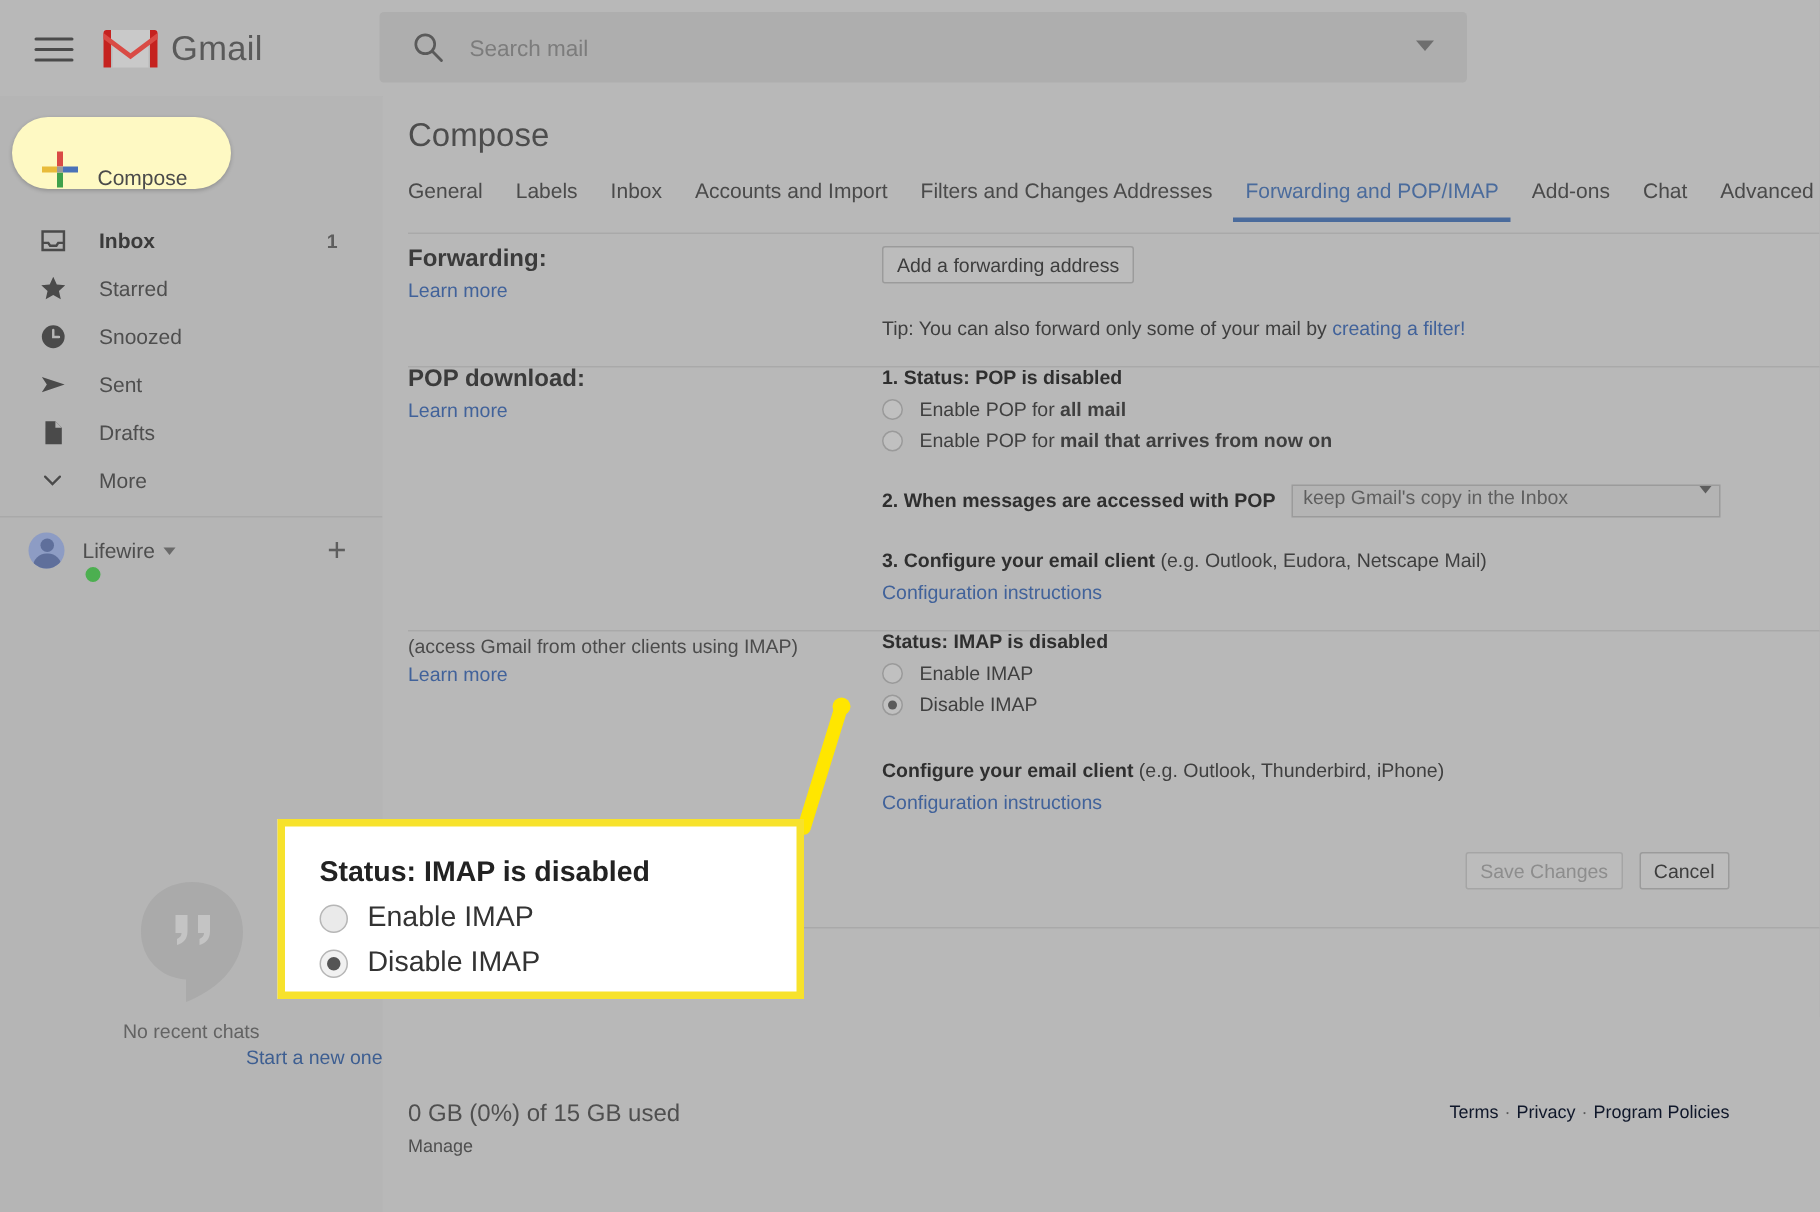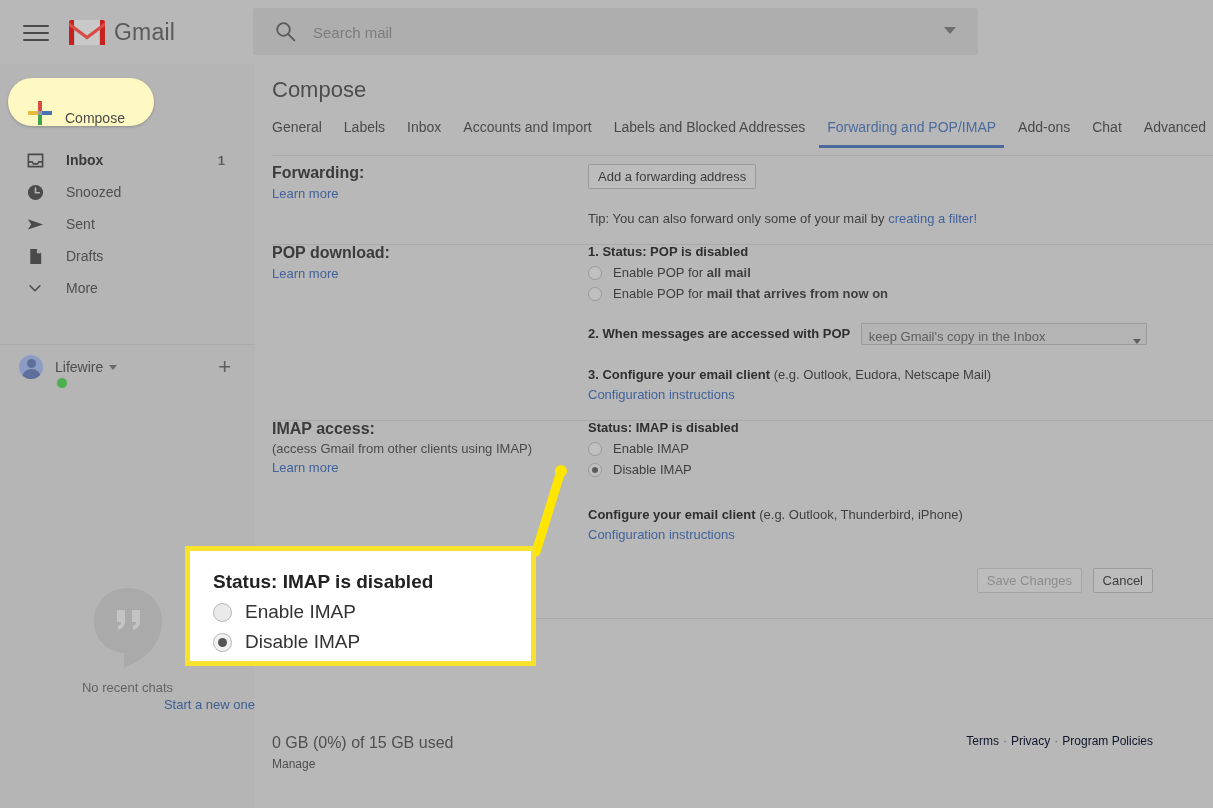--- a/index.html
+++ b/index.html
@@ -212,21 +212,21 @@
     font-family: "Liberation Sans", sans-serif;
     font-size: 13px; color: #3d3d3d;
     background: #bcbcbc;
     border: 1px solid #9b9b9b;
     border-radius: 2px;
     padding: 4px 9px;
     cursor: pointer;
   }
   .btn.disabled { color: #8d8d8d; border-color: #a5a5a5; }
   .select-box {
-    display: inline-flex; align-items: flex-end; justify-content: space-between;
+    display: inline-flex; align-items: flex-start; justify-content: space-between;
     width: 272px; height: 20px;
     background: #b4b4b4;
     border: 1px solid #9b9b9b;
     font-size: 13px; color: #5e5e5e;
     padding: 0 5px 0 7px;
     vertical-align: middle;
     cursor: pointer;
   }
   .select-caret {
     width: 0; height: 0;
@@ -321,20 +321,28 @@
         <span class="nav-icon">
           <svg viewBox="0 0 20 20" width="19" height="19">
             <path d="M2.5 3.5h15v13h-15z" fill="none" stroke="#4a4a4a" stroke-width="1.7"></path>
             <path d="M2.5 11.5h4l1.3 2h4.4l1.3-2h4" fill="none" stroke="#4a4a4a" stroke-width="1.7"></path>
           </svg>
         </span>
         <span class="nav-label">Inbox</span>
         <span class="nav-count">1</span>
       </div>
 
+      <div class="nav-item">
+        <span class="nav-icon">
+          <svg viewBox="0 0 20 20" width="19" height="19">
+            <path d="M10 1.6l2.5 5.4 5.9.6-4.4 3.9 1.3 5.8L10 14.3 4.7 17.3 6 11.5 1.6 7.6l5.9-.6z" fill="#4a4a4a"></path>
+          </svg>
+        </span>
+        <span class="nav-label">Starred</span>
+      </div>
 
       <div class="nav-item">
         <span class="nav-icon">
           <svg viewBox="0 0 20 20" width="19" height="19">
             <circle cx="10" cy="10" r="8" fill="#4a4a4a"></circle>
             <path d="M10 5.2v5h4" fill="none" stroke="#b5b5b5" stroke-width="1.7" stroke-linecap="round"></path>
           </svg>
         </span>
         <span class="nav-label">Snoozed</span>
       </div>
@@ -391,21 +399,21 @@
   </div>
 
   <div id="main">
     <div id="settings-title">Compose</div>
 
     <div id="tabs">
       <div class="tab">General</div>
       <div class="tab">Labels</div>
       <div class="tab">Inbox</div>
       <div class="tab">Accounts and Import</div>
-      <div class="tab">Labels and Blocked Addresses</div>
+      <div class="tab">Filters and Changes Addresses</div>
       <div class="tab active">Forwarding and POP/IMAP</div>
       <div class="tab">Add-ons</div>
       <div class="tab">Chat</div>
       <div class="tab">Advanced</div>
     </div>
 
     <div class="setting-row" style="top:100px; height:80px;">
       <div class="label-col">
         <div class="s-title">Forwarding:</div>
         <div class="link" style="margin-top:4px;">Learn more</div>
@@ -445,21 +453,20 @@
 
         <div style="margin-top:20px;">
           <span class="s-head">3. Configure your email client</span><span class="s-text"> (e.g. Outlook, Eudora, Netscape Mail)</span>
         </div>
         <div class="link" style="margin-top:4px;">Configuration instructions</div>
       </div>
     </div>
 
     <div class="setting-row" style="top:356px; height:198px;">
       <div class="label-col">
-        <div class="s-title">IMAP access:</div>
         <div class="s-sub">(access Gmail from other clients using IMAP)</div>
         <div class="link" style="margin-top:4px;">Learn more</div>
       </div>
       <div class="value-col">
         <div class="s-head">Status: IMAP is disabled</div>
         <div class="radio-line">
           <span class="radio"></span>
           <span>Enable IMAP</span>
         </div>
         <div class="radio-line">

